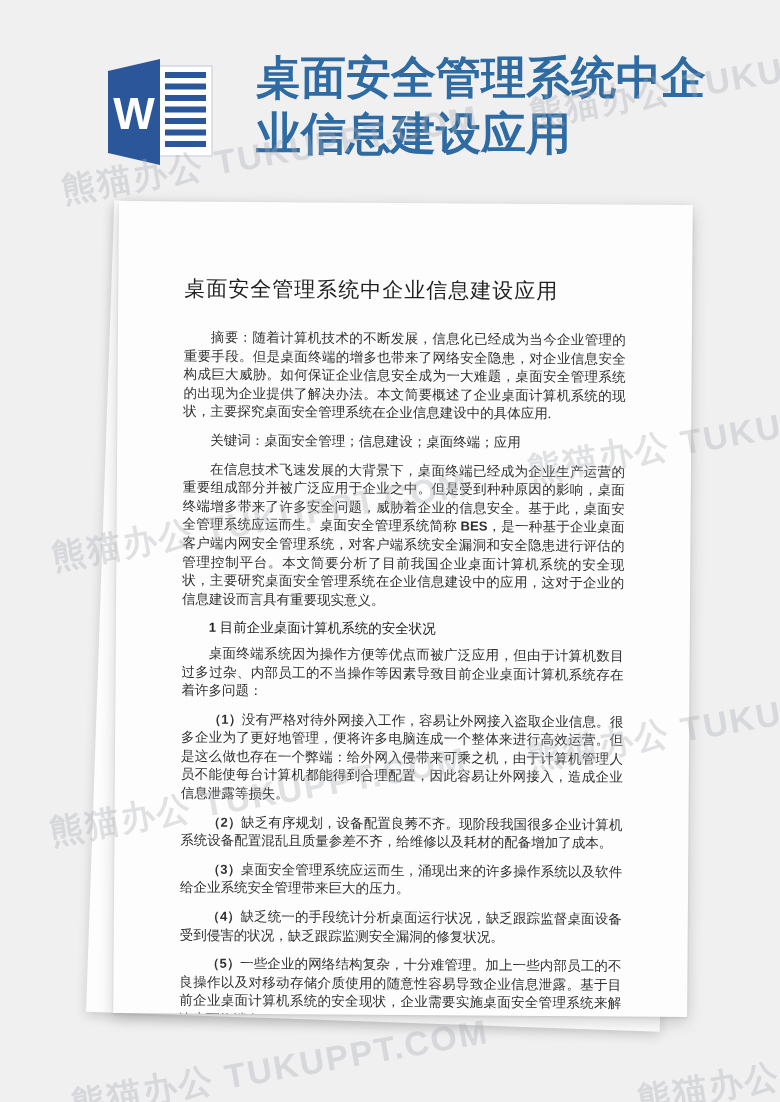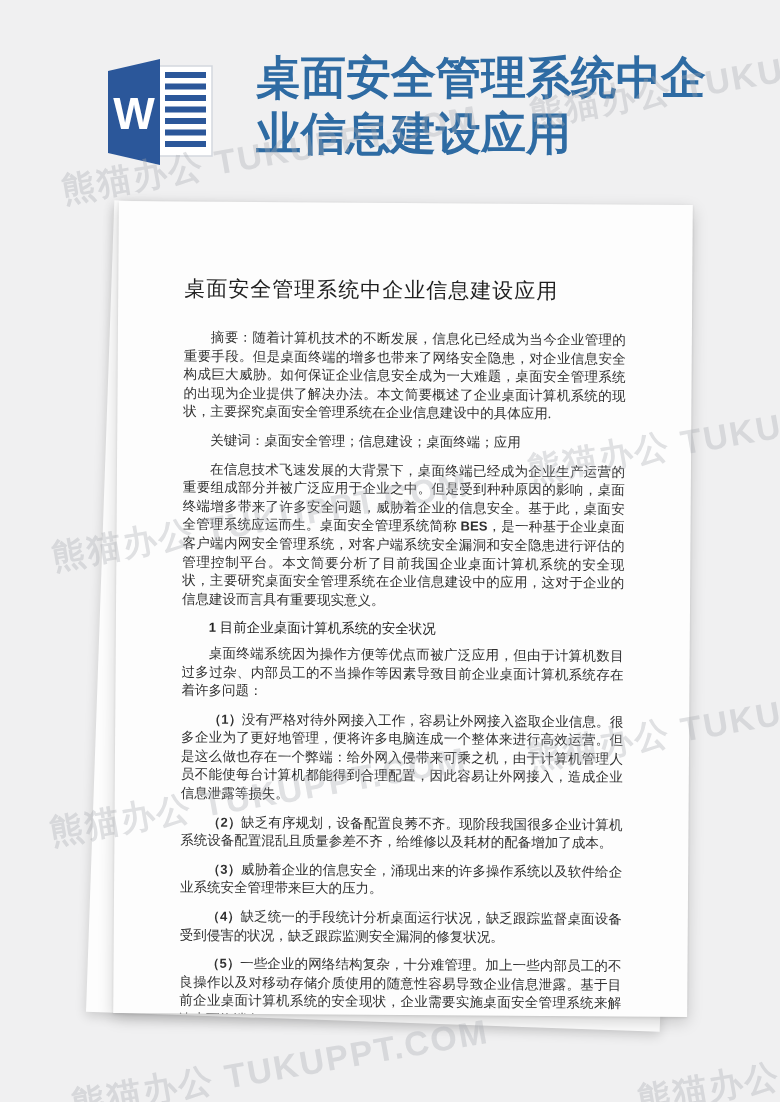--- a/index.html
+++ b/index.html
@@ -77,21 +77,21 @@
   <div class="paper main-page">
     <h1 class="doc-title">桌面安全管理系统中企业信息建设应用</h1>
     <div class="doc-body">
         <p><span>摘要：随着计算机技术的不断发展，信息化已经成为当今企业管理的重要手段。但是桌面终端的增多也带来了网络安全隐患，对企业信息安全构成巨大威胁。如何保证企业信息安全成为一大难题，桌面安全管理系统的出现为企业提供了解决办法。本文简要概述了企业桌面计算机系统的现状，主要探究桌面安全管理系统在企业信息建设中的具体应用.</span></p>
         <p><span>关键词：桌面安全管理；信息建设；桌面终端；应用</span></p>
         <p><span>在信息技术飞速发展的大背景下，桌面终端已经成为企业生产运营的重要组成部分并被广泛应用于企业之中。但是受到种种原因的影响，桌面终端增多带来了许多安全问题，威胁着企业的信息安全。基于此，桌面安全管理系统应运而生。桌面安全管理系统简称 </span><span class="b">BES</span><span>，是一种基于企业桌面客户端内网安全管理系统，对客户端系统安全漏洞和安全隐患进行评估的管理控制平台。本文简要分析了目前我国企业桌面计算机系统的安全现状，主要研究桌面安全管理系统在企业信息建设中的应用，这对于企业的信息建设而言具有重要现实意义。</span></p>
         <p class="heading"><span class="b">1 </span><span>目前企业桌面计算机系统的安全状况</span></p>
         <p><span>桌面终端系统因为操作方便等优点而被广泛应用，但由于计算机数目过多过杂、内部员工的不当操作等因素导致目前企业桌面计算机系统存在着许多问题：</span></p>
         <p><span class="b">（1）</span><span>没有严格对待外网接入工作，容易让外网接入盗取企业信息。很多企业为了更好地管理，便将许多电脑连成一个整体来进行高效运营。但是这么做也存在一个弊端：给外网入侵带来可乘之机，由于计算机管理人员不能使每台计算机都能得到合理配置，因此容易让外网接入，造成企业信息泄露等损失。</span></p>
         <p><span class="b">（2）</span><span>缺乏有序规划，设备配置良莠不齐。现阶段我国很多企业计算机系统设备配置混乱且质量参差不齐，给维修以及耗材的配备增加了成本。</span></p>
-        <p><span class="b">（3）</span><span>威胁着企业的信息安全，涌现出来的许多操作系统以及软件给企业系统安全管理带来巨大的压力。</span></p>
+        <p><span class="b">（3）</span><span>桌面安全管理系统应运而生，涌现出来的许多操作系统以及软件给企业系统安全管理带来巨大的压力。</span></p>
         <p><span class="b">（4）</span><span>缺乏统一的手段统计分析桌面运行状况，缺乏跟踪监督桌面设备受到侵害的状况，缺乏跟踪监测安全漏洞的修复状况。</span></p>
         <p><span class="b">（5）</span><span>一些企业的网络结构复杂，十分难管理。加上一些内部员工的不良操作以及对移动存储介质使用的随意性容易导致企业信息泄露。基于目前企业桌面计算机系统的安全现状，企业需要实施桌面安全管理系统来解决桌面终端存</span></p>
       </div>
   </div>
 
   <div class="wm-layer">
       <div class="wm" style="left: 62px; top: 168px;">熊猫办公 TUKUPPT.COM</div>
       <div class="wm" style="left: 530px; top: 92px;">熊猫办公 TUKUPPT.COM</div>
       <div class="wm" style="left: 52px; top: 535px;">熊猫办公 TUKUPPT.COM</div>
       <div class="wm" style="left: 528px; top: 448px;">熊猫办公 TUKUPPT.COM</div>

